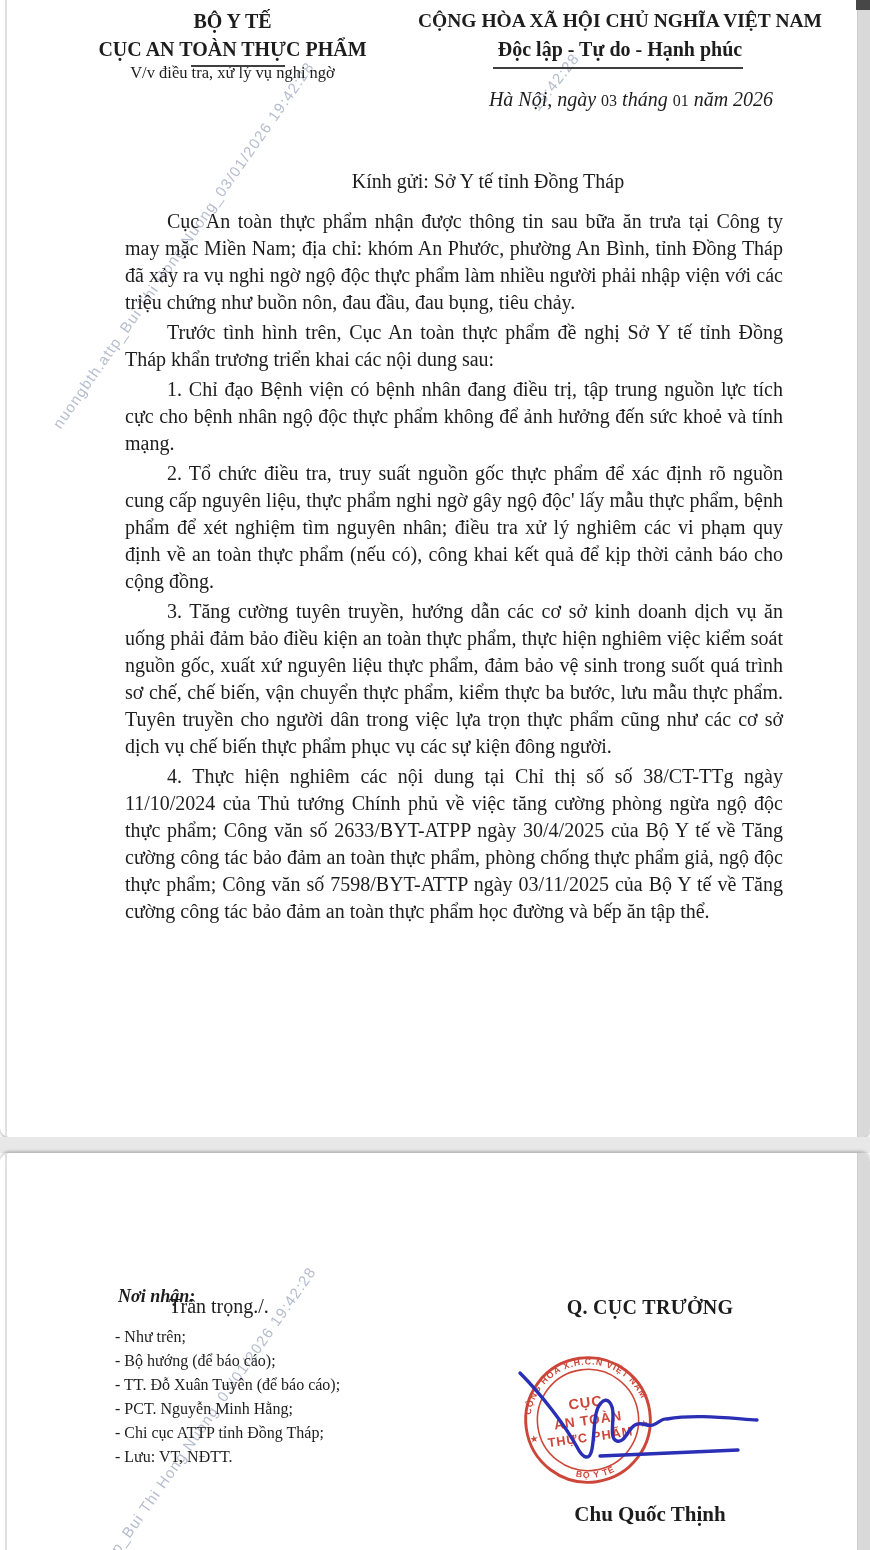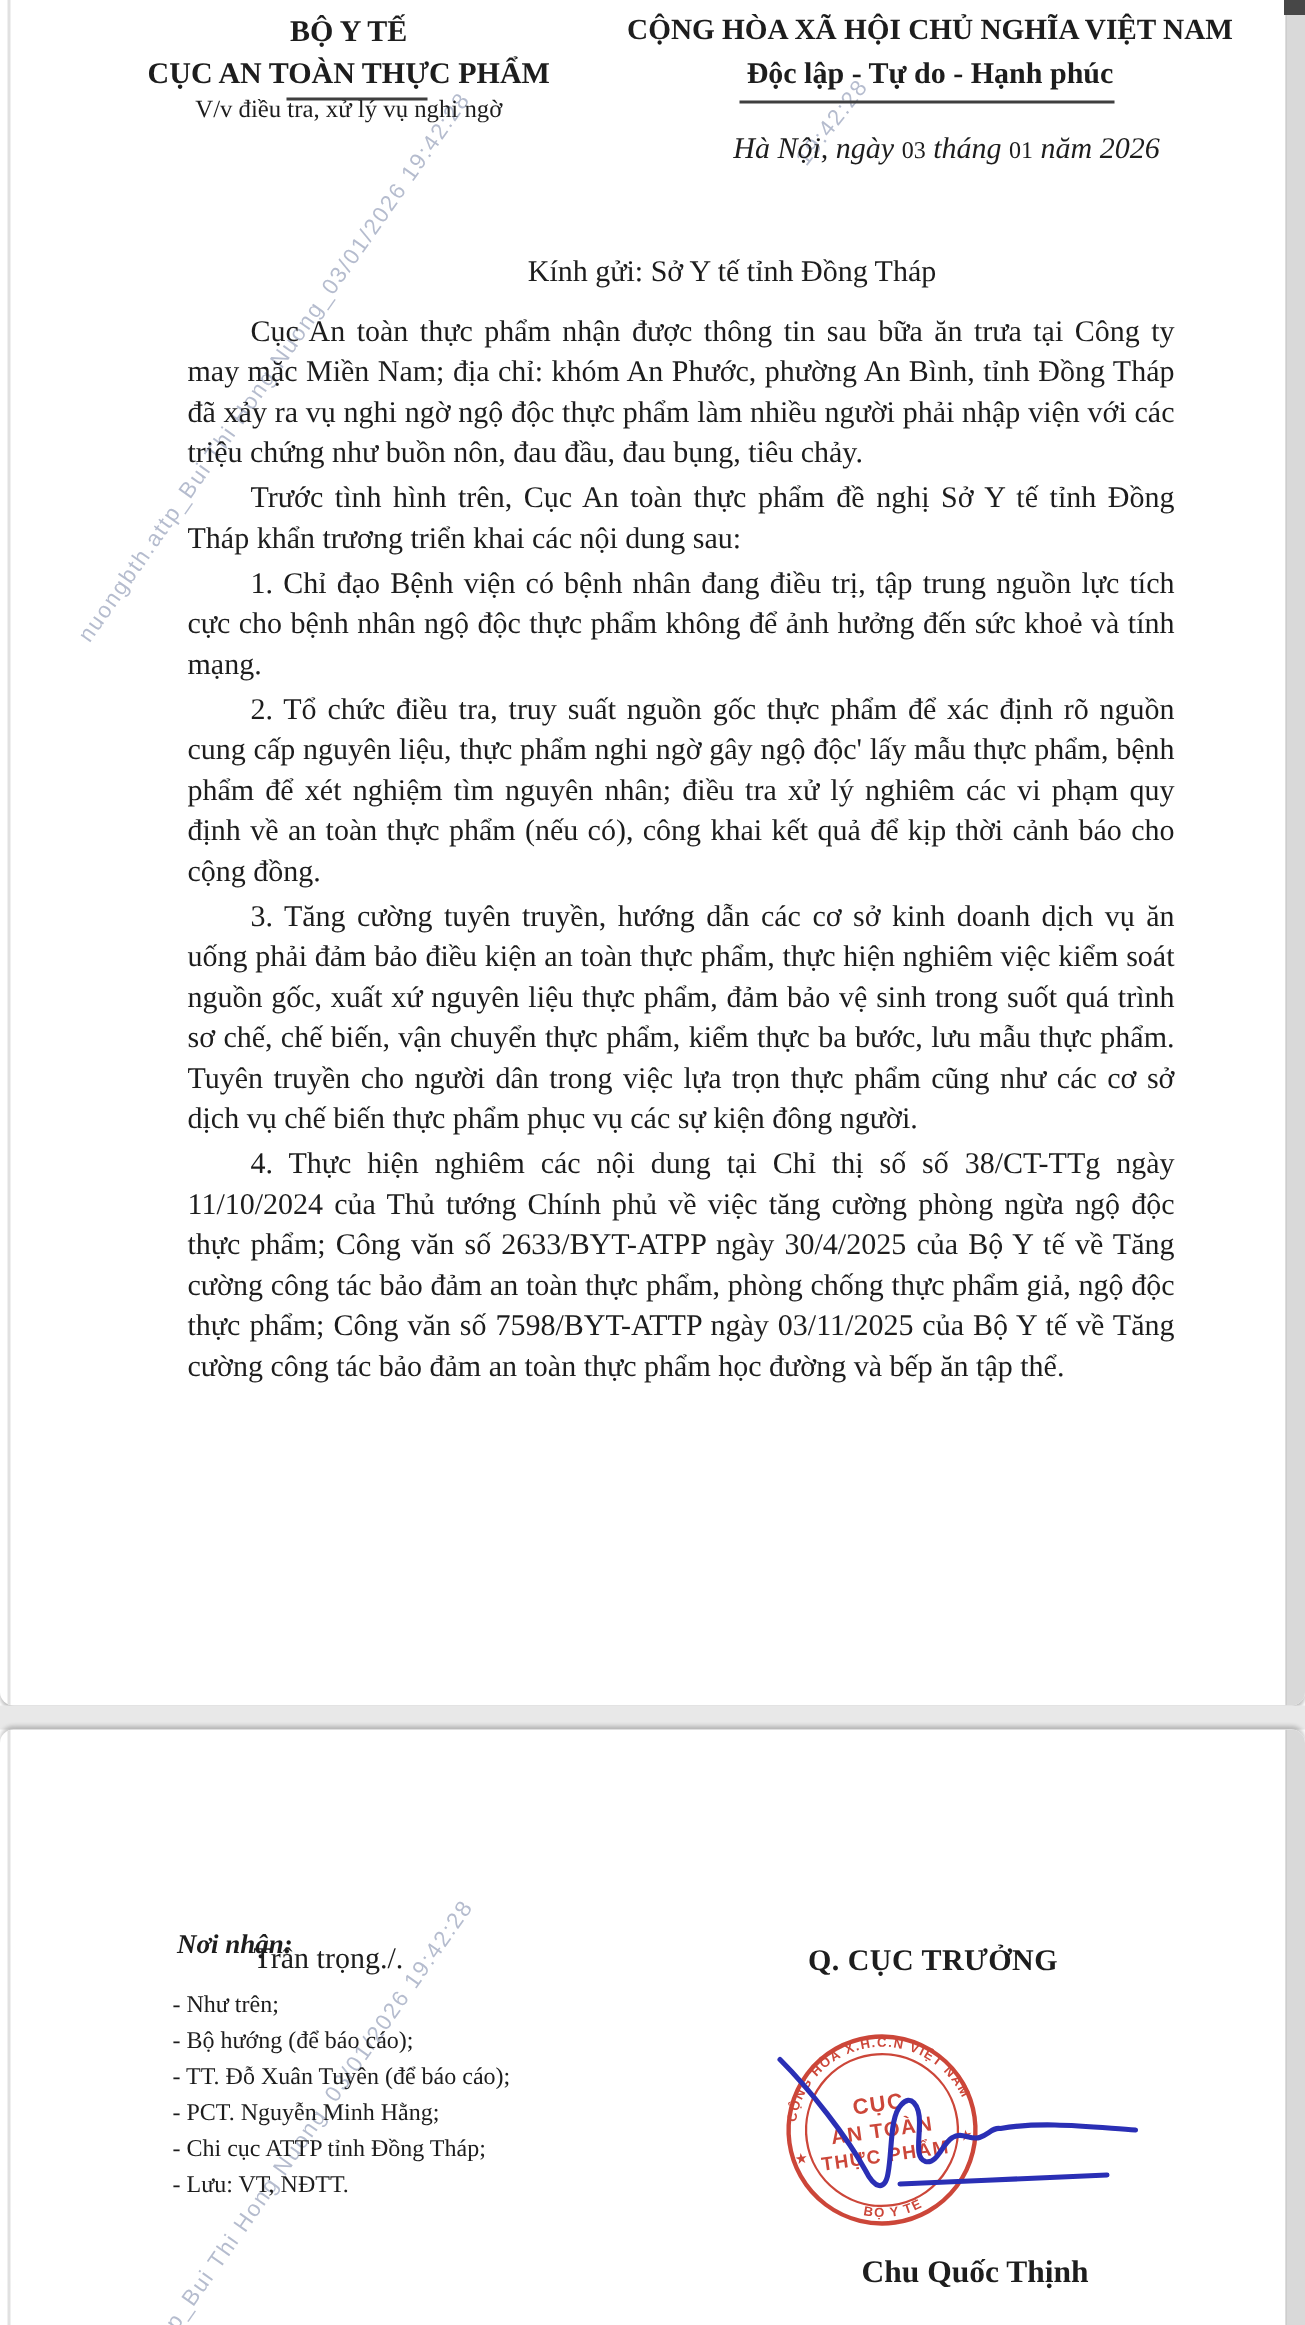--- a/index.html
+++ b/index.html
@@ -47,21 +47,21 @@
               padding-left:34px;font-size:20px;}
   .body{position:absolute;top:208px;left:125px;width:658px;font-size:20px;line-height:27px;
         text-align:justify;}
   .body p{margin:0 0 3px 0;text-indent:42px;}
 
   
   .item5{position:absolute;top:85px;left:169px;font-size:20px;}
   .closing{position:absolute;top:122px;left:169px;font-size:20px;}
   .nn-label{position:absolute;top:133px;left:118px;font-weight:bold;font-style:italic;font-size:18px;}
   .nn-list{position:absolute;top:172px;left:115px;font-size:16px;line-height:24px;}
-  .sign-title{position:absolute;top:143px;left:492px;width:260px;text-align:center;
+  .sign-title{position:absolute;top:143px;left:520px;width:260px;text-align:center;
               font-weight:bold;font-size:20px;letter-spacing:.3px;}
   .stamp{position:absolute;top:194px;left:515px;width:146px;height:146px;
          transform:rotate(-8deg);opacity:.93;}
   .stamp circle{fill:none;stroke:#c9392b;}
   .stamp .ring-text{fill:#c9392b;font-family:"Liberation Sans","DejaVu Sans",sans-serif;
          font-weight:bold;font-size:9px;letter-spacing:1px;}
   .stamp .ctr{fill:#c9392b;font-family:"Liberation Sans","DejaVu Sans",sans-serif;
          font-weight:bold;text-anchor:middle;letter-spacing:1px;}
   .signature{position:absolute;top:210px;left:495px;width:270px;height:120px;}
   .signature path{fill:none;stroke:#2a2fb5;stroke-width:3.4;stroke-linecap:round;}

